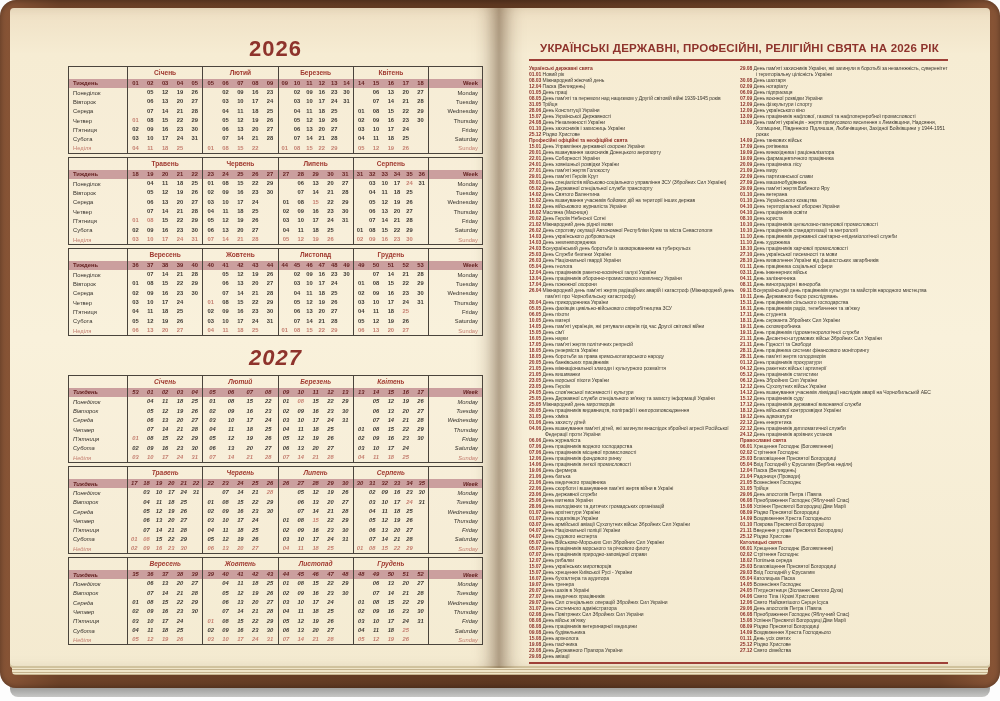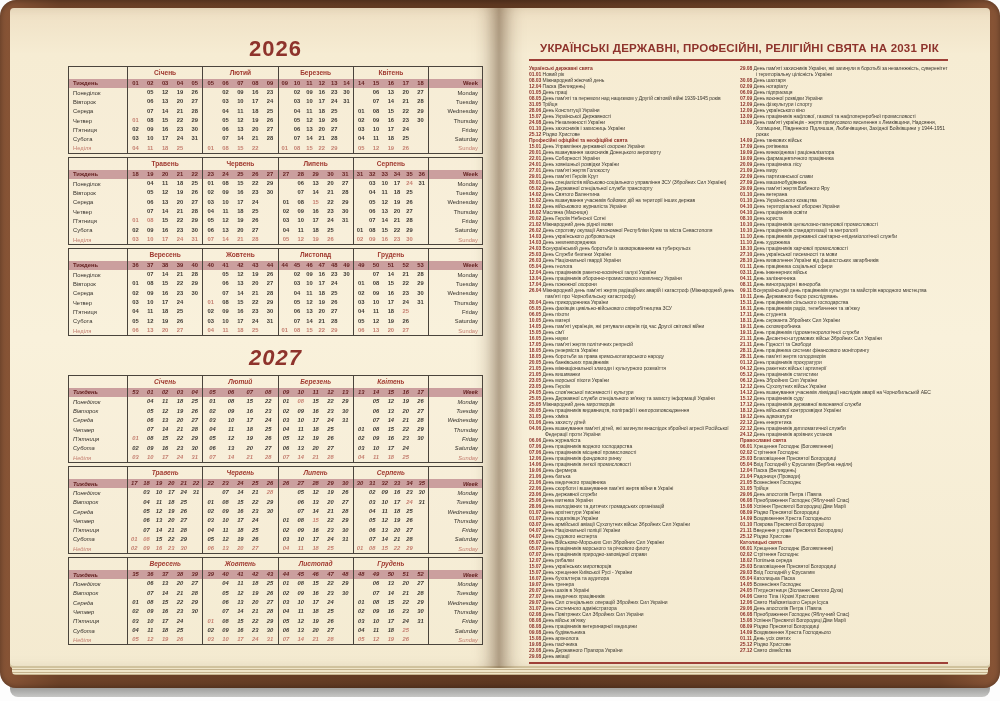--- a/index.html
+++ b/index.html
@@ -1736,21 +1736,21 @@
                   <div class="c"></div>
                 </div>
                 <div class="lbl-r">Sunday</div>
               </div>
             </div>
           </section>
         </div>
     </div>
     <div class="page right">
       <div class="rp-inner">
-        <div class="rp-title">УКРАЇНСЬКІ ДЕРЖАВНІ, ПРОФЕСІЙНІ, РЕЛІГІЙНІ СВЯТА НА 2031 РІК</div>
+        <div class="rp-title">УКРАЇНСЬКІ ДЕРЖАВНІ, ПРОФЕСІЙНІ, РЕЛІГІЙНІ СВЯТА НА 2026 РІК</div>
         <div class="rp-rule"></div>
         <div class="rp-cols">
           <div class="hcol" id="hcol0">
               <div class="hsec">Українські державні свята</div>
               <div class="hrow"><span class="hdate">01.01</span>&nbsp;<span class="htext">Новий рік</span></div>
               <div class="hrow"><span class="hdate">08.03</span>&nbsp;<span class="htext">Міжнародний жіночий день</span></div>
               <div class="hrow"><span class="hdate">12.04</span>&nbsp;<span class="htext">Паска (Великдень)</span></div>
               <div class="hrow"><span class="hdate">01.05</span>&nbsp;<span class="htext">День праці</span></div>
               <div class="hrow"><span class="hdate">08.05</span>&nbsp;<span class="htext">День пам'яті та перемоги над нацизмом у Другій світовій війні 1939-1945 років</span></div>
               <div class="hrow"><span class="hdate">31.05</span>&nbsp;<span class="htext">Трійця</span></div>

